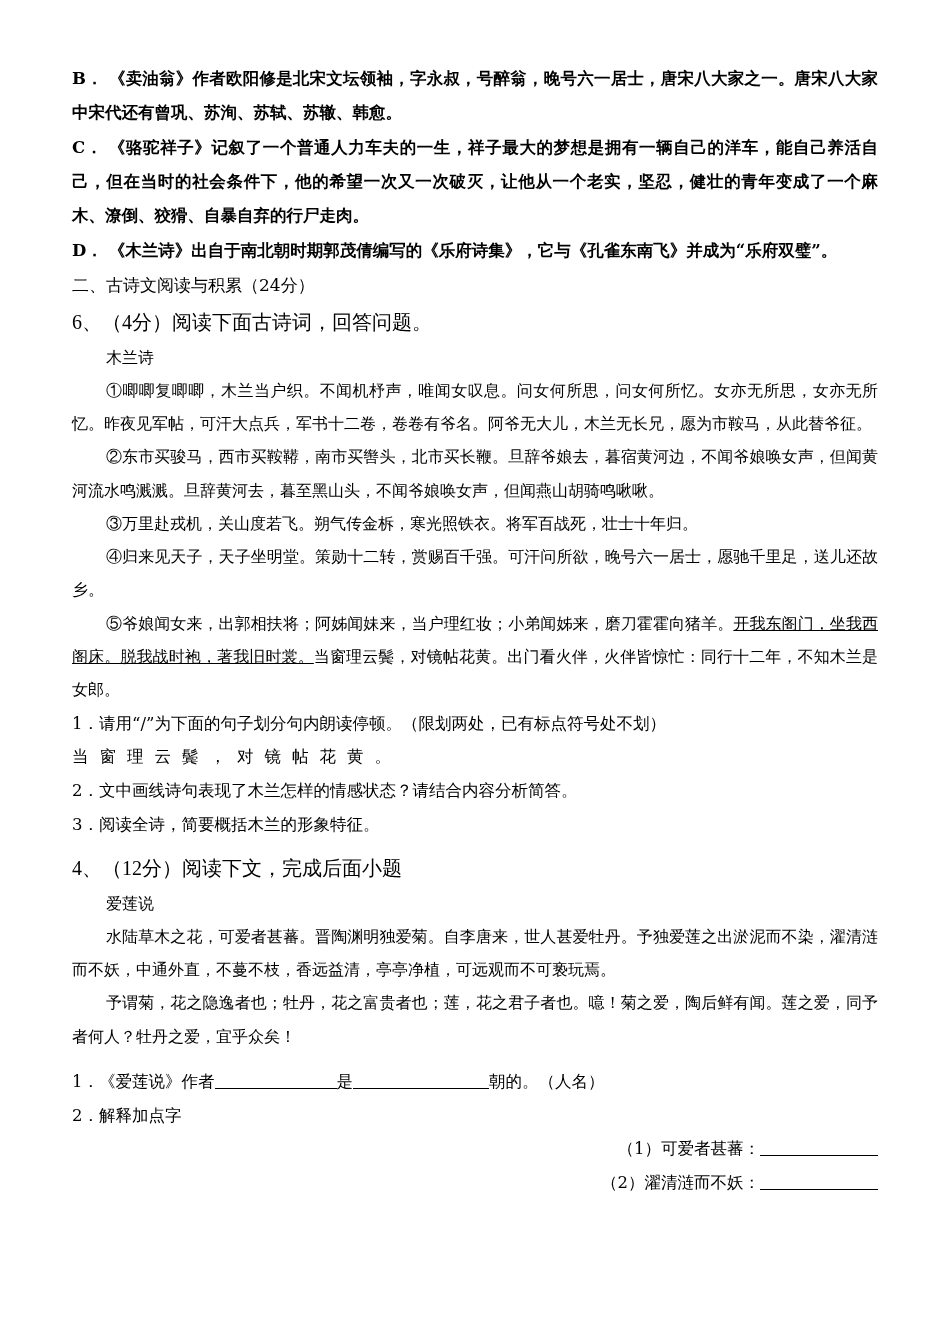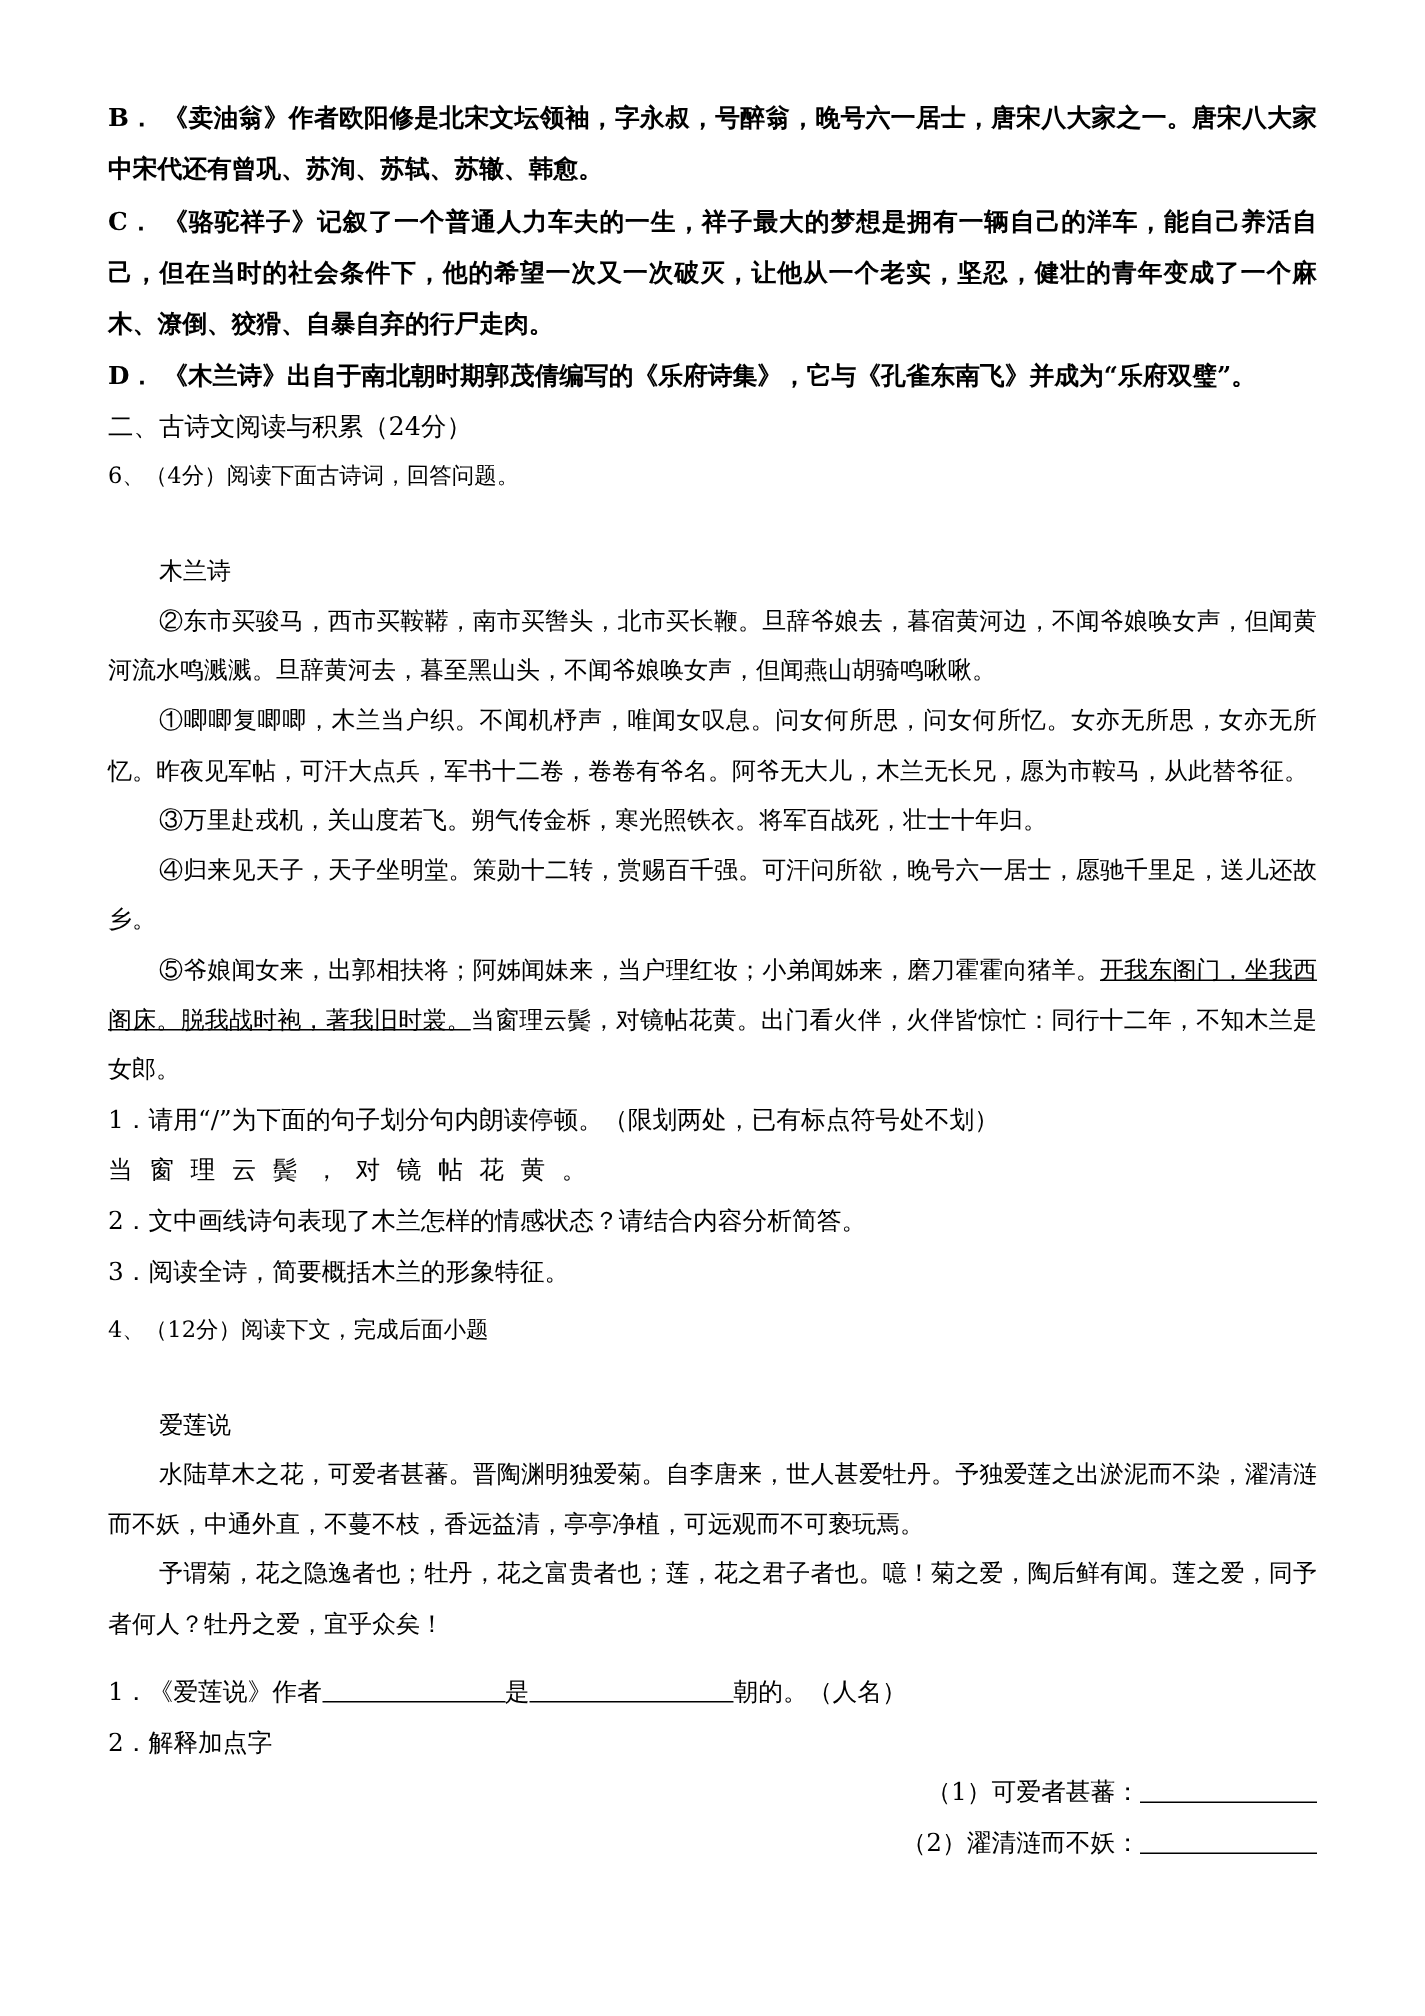--- a/index.html
+++ b/index.html
@@ -35,28 +35,28 @@
   .opt .body {
     font-weight: bold;
   }
   .sect-title {
     font-size: 17px;
     font-weight: normal;
     line-height: 2.0;
     margin-top: 0;
   }
   .q {
-    font-size: 15px;
+    font-size: 20px;
     line-height: 2.0;
+    font-family: Liberation Serif, serif;
   }
   .poem-title {
     font-size: 16px;
     line-height: 2.0;
     margin-left: 34px;
-    margin-top: 33px;
   }
   .poem {
     font-size: 16px;
     line-height: 2.08;
     text-align: justify;
     text-indent: 34px;
   }
   .prose {
     font-size: 16px;
     line-height: 2.08;
@@ -120,22 +120,22 @@
   <div class="opt">
     <span class="lbl">D．</span><span class="body">《木兰诗》出自于南北朝时期郭茂倩编写的《乐府诗集》，它与《孔雀东南飞》并成为“乐府双璧”。</span>
   </div>
 
   <div class="sect-title">二、古诗文阅读与积累（24分）</div>
 
   <div class="q">6、（4分）阅读下面古诗词，回答问题。</div>
 
   <div class="poem-title">木兰诗</div>
 
+  <div class="poem">①唧唧复唧唧，木兰当户织。不闻机杼声，唯闻女叹息。问女何所思，问女何所忆。女亦无所思，女亦无所忆。昨夜见军帖，可汗大点兵，军书十二卷，卷卷有爷名。阿爷无大儿，木兰无长兄，愿为市鞍马，从此替爷征。</div>
   <div class="poem">②东市买骏马，西市买鞍鞯，南市买辔头，北市买长鞭。旦辞爷娘去，暮宿黄河边，不闻爷娘唤女声，但闻黄河流水鸣溅溅。旦辞黄河去，暮至黑山头，不闻爷娘唤女声，但闻燕山胡骑鸣啾啾。</div>
-  <div class="poem">①唧唧复唧唧，木兰当户织。不闻机杼声，唯闻女叹息。问女何所思，问女何所忆。女亦无所思，女亦无所忆。昨夜见军帖，可汗大点兵，军书十二卷，卷卷有爷名。阿爷无大儿，木兰无长兄，愿为市鞍马，从此替爷征。</div>
   <div class="poem">③万里赴戎机，关山度若飞。朔气传金柝，寒光照铁衣。将军百战死，壮士十年归。</div>
   <div class="poem">④归来见天子，天子坐明堂。策勋十二转，赏赐百千强。可汗问所欲，晚号六一居士，愿驰千里足，送儿还故乡。</div>
 
   <div class="poem"><span>⑤爷娘闻女来，出郭相扶将；阿姊闻妹来，当户理红妆；小弟闻姊来，磨刀霍霍向猪羊。</span><u class="ul">开我东阁门，坐我西阁床。脱我战时袍，著我旧时裳。</u><span>当窗理云鬓，对镜帖花黄。</span><span>出门看火伴，火伴皆惊忙：同行十二年，不知木兰是女郎。</span></div>
 
 
   <div class="sub">1．请用“/”为下面的句子划分句内朗读停顿。（限划两处，已有标点符号处不划）</div>
   <div class="spaced">当窗理云鬓，对镜帖花黄。</div>
   <div class="sub">2．文中画线诗句表现了木兰怎样的情感状态？请结合内容分析简答。</div>
   <div class="sub">3．阅读全诗，简要概括木兰的形象特征。</div>

